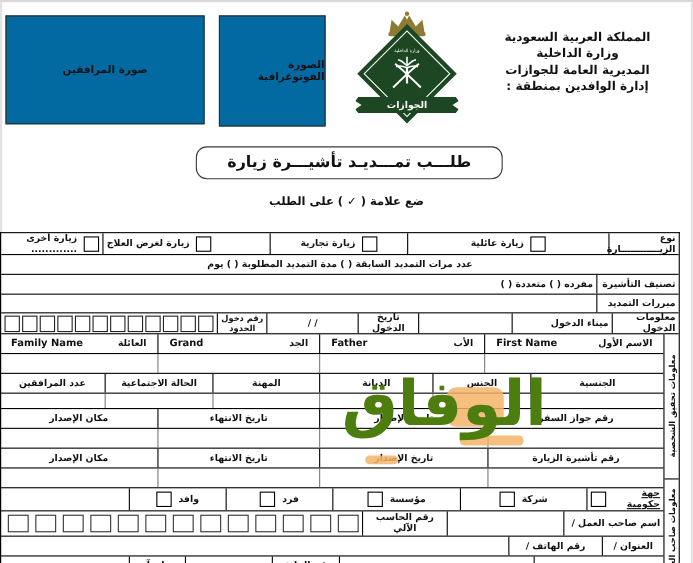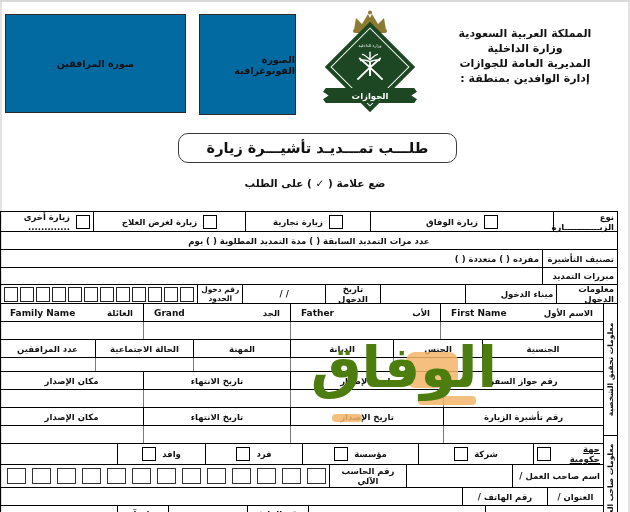--- a/index.html
+++ b/index.html
@@ -108,27 +108,27 @@
     <span>طلـــب تمـــديـد تأشيـــرة زيارة</span>
   </div>
   <div class="instruction">ضع علامة ( ✓ ) على الطلب</div>
 
   <div class="tbl">
 
     <div class="row h19">
       <div class="cell r" style="width:64px;">نوع الزيــــــــــــارة</div>
       <div class="cell opt" style="width:183px;">
         <span class="cb"></span>
-        <span>زيارة الوفاق</span>
+        <span>زيارة عائلية</span>
       </div>
       <div class="cell opt" style="width:125px;">
         <span class="cb"></span>
         <span>زيارة تجارية</span>
       </div>
-      <div class="cell opt" style="width:152px;">
+      <div class="cell opt" style="width:152px;justify-content:flex-end;">
         <span class="cb"></span>
         <span>زيارة لغرض العلاج</span>
       </div>
       <div class="cell opt grow">
         <span class="cb"></span>
         <span>زيارة أخرى .............</span>
       </div>
     </div>
 
     <div class="row h17">

